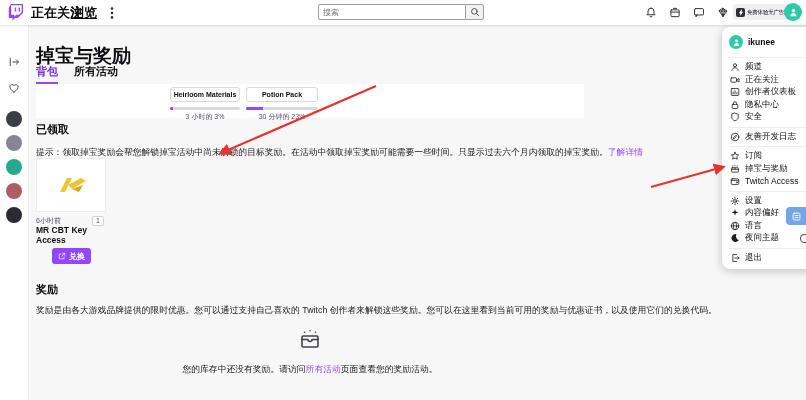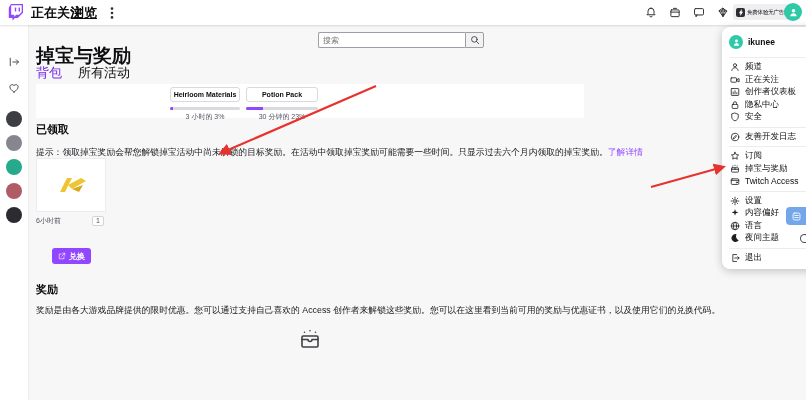--- a/index.html
+++ b/index.html
@@ -7,39 +7,39 @@
   svg{display:block;}
   .ic{stroke:currentColor;fill:none;stroke-width:1.3;stroke-linecap:round;stroke-linejoin:round;}
 
   
   .topbar{position:absolute;left:0;top:0;width:806px;height:25px;background:#fff;box-shadow:0 1px 2px rgba(0,0,0,.13);z-index:20;}
   .logo{position:absolute;left:8px;top:4px;}
   .navlink{position:absolute;top:0;height:25px;line-height:25px;font-size:13px;font-weight:bold;color:#0e0e10;cursor:pointer;}
   .nav-follow{left:31px;}
   .nav-browse{left:71px;text-decoration:underline;}
   .more-dots{position:absolute;left:110px;top:7px;color:#2e2e33;}
-  .searchwrap{position:absolute;left:318px;top:4px;height:16px;display:flex;margin-top:28px;}
+  .searchwrap{position:absolute;left:318px;top:4px;height:16px;display:flex;}
   .searchwrap input{width:138px;height:14px;border:1px solid #9e9ea6;border-right:none;border-radius:2px 0 0 2px;font-size:8px;padding:0 4px;outline:none;background:#fff;color:#0e0e10;font-family:inherit;}
   .searchbtn{width:19px;height:16px;border:1px solid #9e9ea6;border-radius:0 2px 2px 0;background:#f2f2f3;display:flex;align-items:center;justify-content:center;color:#2e2e33;cursor:pointer;box-sizing:border-box;}
   .tb-ic{position:absolute;top:6px;color:#2e2e33;cursor:pointer;}
   .turbo-btn{position:absolute;left:733px;top:4px;height:16px;background:#efeff1;border-radius:3px;display:flex;align-items:center;gap:2px;padding:0 3px;cursor:pointer;}
   .turbo-btn .tx{font-size:5.5px;letter-spacing:-.2px;color:#0e0e10;white-space:nowrap;}
   .turbo-badge{width:9px;height:9px;background:#2e2e33;border-radius:2px;display:flex;align-items:center;justify-content:center;}
   .avatar{width:18px;height:18px;border-radius:50%;background:#2ec9a7;display:flex;align-items:center;justify-content:center;cursor:pointer;}
   .avatar-top{position:absolute;left:784px;top:3px;}
 
   
   .sidebar{position:absolute;left:0;top:25px;width:28px;height:375px;background:#fff;border-right:1px solid #ededf0;z-index:5;}
   .sb-ic{position:absolute;left:8px;color:#4b4b53;cursor:pointer;}
   .sb-av{position:absolute;left:6px;width:16px;height:16px;border-radius:50%;cursor:pointer;}
 
   
   .page-title{position:absolute;left:36px;top:30px;font-size:19px;font-weight:bold;}
   .tabs{position:absolute;left:36px;top:64px;display:flex;gap:16px;}
-  .tab{font-size:13px;font-weight:normal;padding-bottom:3px;cursor:pointer;}
+  .tab{font-size:11px;font-weight:bold;padding-bottom:3px;cursor:pointer;}
   .tab.active{color:#772ce8;border-bottom:2px solid #9147ff;}
   .band{position:absolute;left:36px;top:84px;width:548px;height:34px;background:#fff;}
   .camp{position:absolute;top:3px;}
   .camp1{left:134px;width:70px;}
   .camp2{left:210px;width:72px;}
   .camp-card{background:#fff;border:1px solid #d9d9de;border-radius:3px;height:13px;line-height:13px;text-align:center;font-size:7px;font-weight:bold;white-space:nowrap;overflow:hidden;cursor:pointer;}
   .camp-track{margin-top:5px;height:3px;border-radius:2px;background:#d9d9de;overflow:hidden;}
   .camp-fill{height:3px;background:#9147ff;}
   .camp-text{margin-top:2px;text-align:center;font-size:7px;color:#53535f;white-space:nowrap;}
 
@@ -196,38 +196,40 @@
     <svg width="36" height="20" viewBox="0 0 36 20">
       <polygon points="7,17 14,3 19,3 12,17" fill="#edc531"></polygon>
       <polygon points="15,10 28,3 33,6 19,14" fill="#edc531"></polygon>
       <polygon points="19,14 30,10 26,17" fill="#d9a81c"></polygon>
     </svg>
   </div>
   <div class="drop-meta">
     <span>6小时前</span>
     <span class="drop-count">1</span>
   </div>
+  <div class="drop-title">MR CBT Key Access</div>
   <button class="drop-btn">
     <svg class="ic" width="8" height="8" viewBox="0 0 16 16" style="stroke:#fff">
         <path d="M9.5 2.5h4v4M13.2 2.8L7.5 8.5M12 9.5V13.5H2.5V4h4"></path>
       </svg>
     <span>兑换</span>
   </button>
 
   <div class="sec-h h-rewards">奖励</div>
-  <p class="para p-rewards">奖励是由各大游戏品牌提供的限时优惠。您可以通过支持自己喜欢的 Access 创作者来解锁这些奖励。您可以在这里看到当前可用的奖励与优惠证书，以及使用它们的兑换代码。</p>
+  <p class="para p-rewards">奖励是由各大游戏品牌提供的限时优惠。您可以通过支持自己喜欢的 Twitch 创作者来解锁这些奖励。您可以在这里看到当前可用的奖励与优惠证书，以及使用它们的兑换代码。</p>
 
   <div class="empty">
     <span class="ebox">
       <svg class="ic" width="24" height="24" viewBox="0 0 24 24" style="stroke-width:1.6">
           <path d="M6.5 4.2h.01M12 2.8h.01M17.5 4.2h.01"></path>
           <rect x="4" y="8" width="16" height="11" rx="1.2"></rect>
           <path d="M4 11.5h6a2 2 0 0 0 4 0h6"></path>
         </svg>
     </span>
+    <div class="empty-cap"><span>您的库存中还没有奖励。请访问</span><span class="plink">所有活动</span><span>页面查看您的奖励活动。</span></div>
   </div>
 
   <div class="menu">
     <div class="urow">
       <div class="avatar">
         <svg width="9" height="9" viewBox="0 0 16 16">
             <circle cx="8" cy="5.4" r="2.6" fill="#fff"></circle>
             <path d="M3.2 13.6c.6-3 2.6-4.6 4.8-4.6s4.2 1.6 4.8 4.6z" fill="#fff"></path>
           </svg>
       </div>

